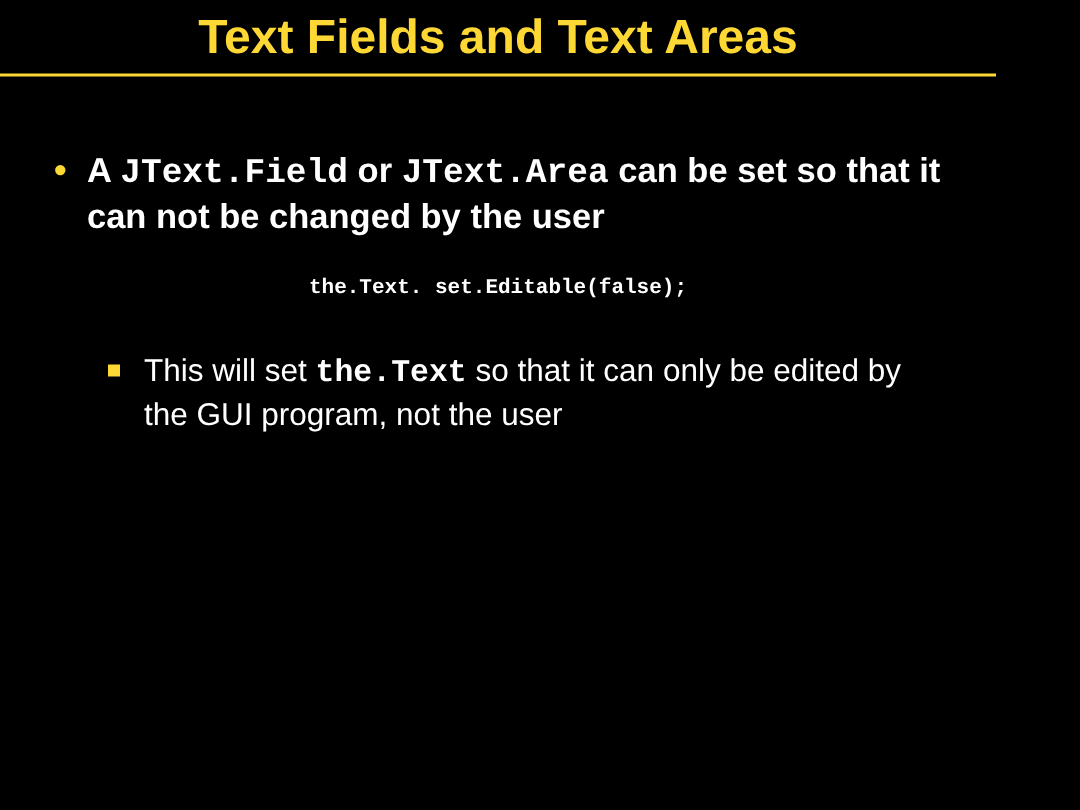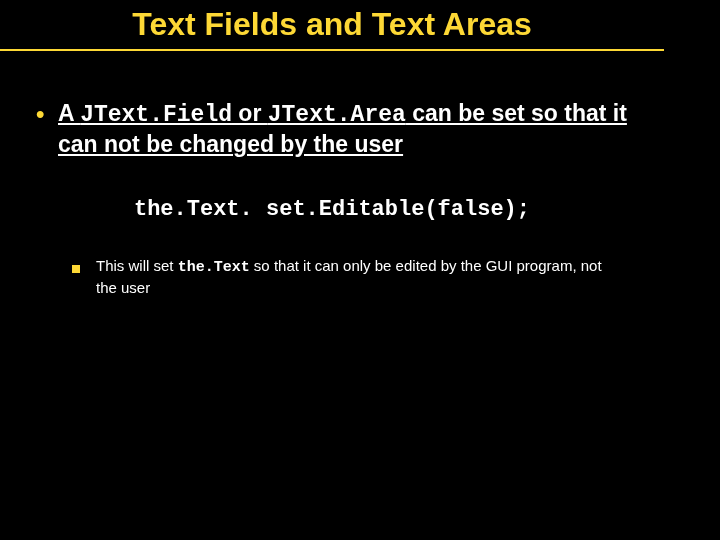--- a/index.html
+++ b/index.html
@@ -31,42 +31,41 @@
   }
   .body {
     padding: 48px 30px 0 30px;
     font-size: 23px;
     line-height: 1.28;
   }
   .b1 {
     position: relative;
     padding-left: 28px;
     font-weight: bold;
-    margin-bottom: 36px;
-    text-decoration: underline;
+    margin-bottom: 24px;
   }
   .b1::before {
     content: "•";
     position: absolute;
     left: 6px;
     top: 0;
     color: #fdd835;
     font-size: 24px;
   }
   .code-line {
     font-family: "Courier New", Courier, monospace;
     font-weight: bold;
-    font-size: 22px;
+    font-size: 14px;
     text-align: center;
     margin: 8px 0 32px 0;
   }
   .b2 {
     position: relative;
     padding-left: 66px;
-    font-size: 15px;
+    font-size: 21px;
     font-weight: normal;
     margin: 0 30px 40px 0;
     line-height: 1.3;
   }
   .b2::before {
     content: "";
     position: absolute;
     left: 42px;
     top: 9px;
     width: 8px;

